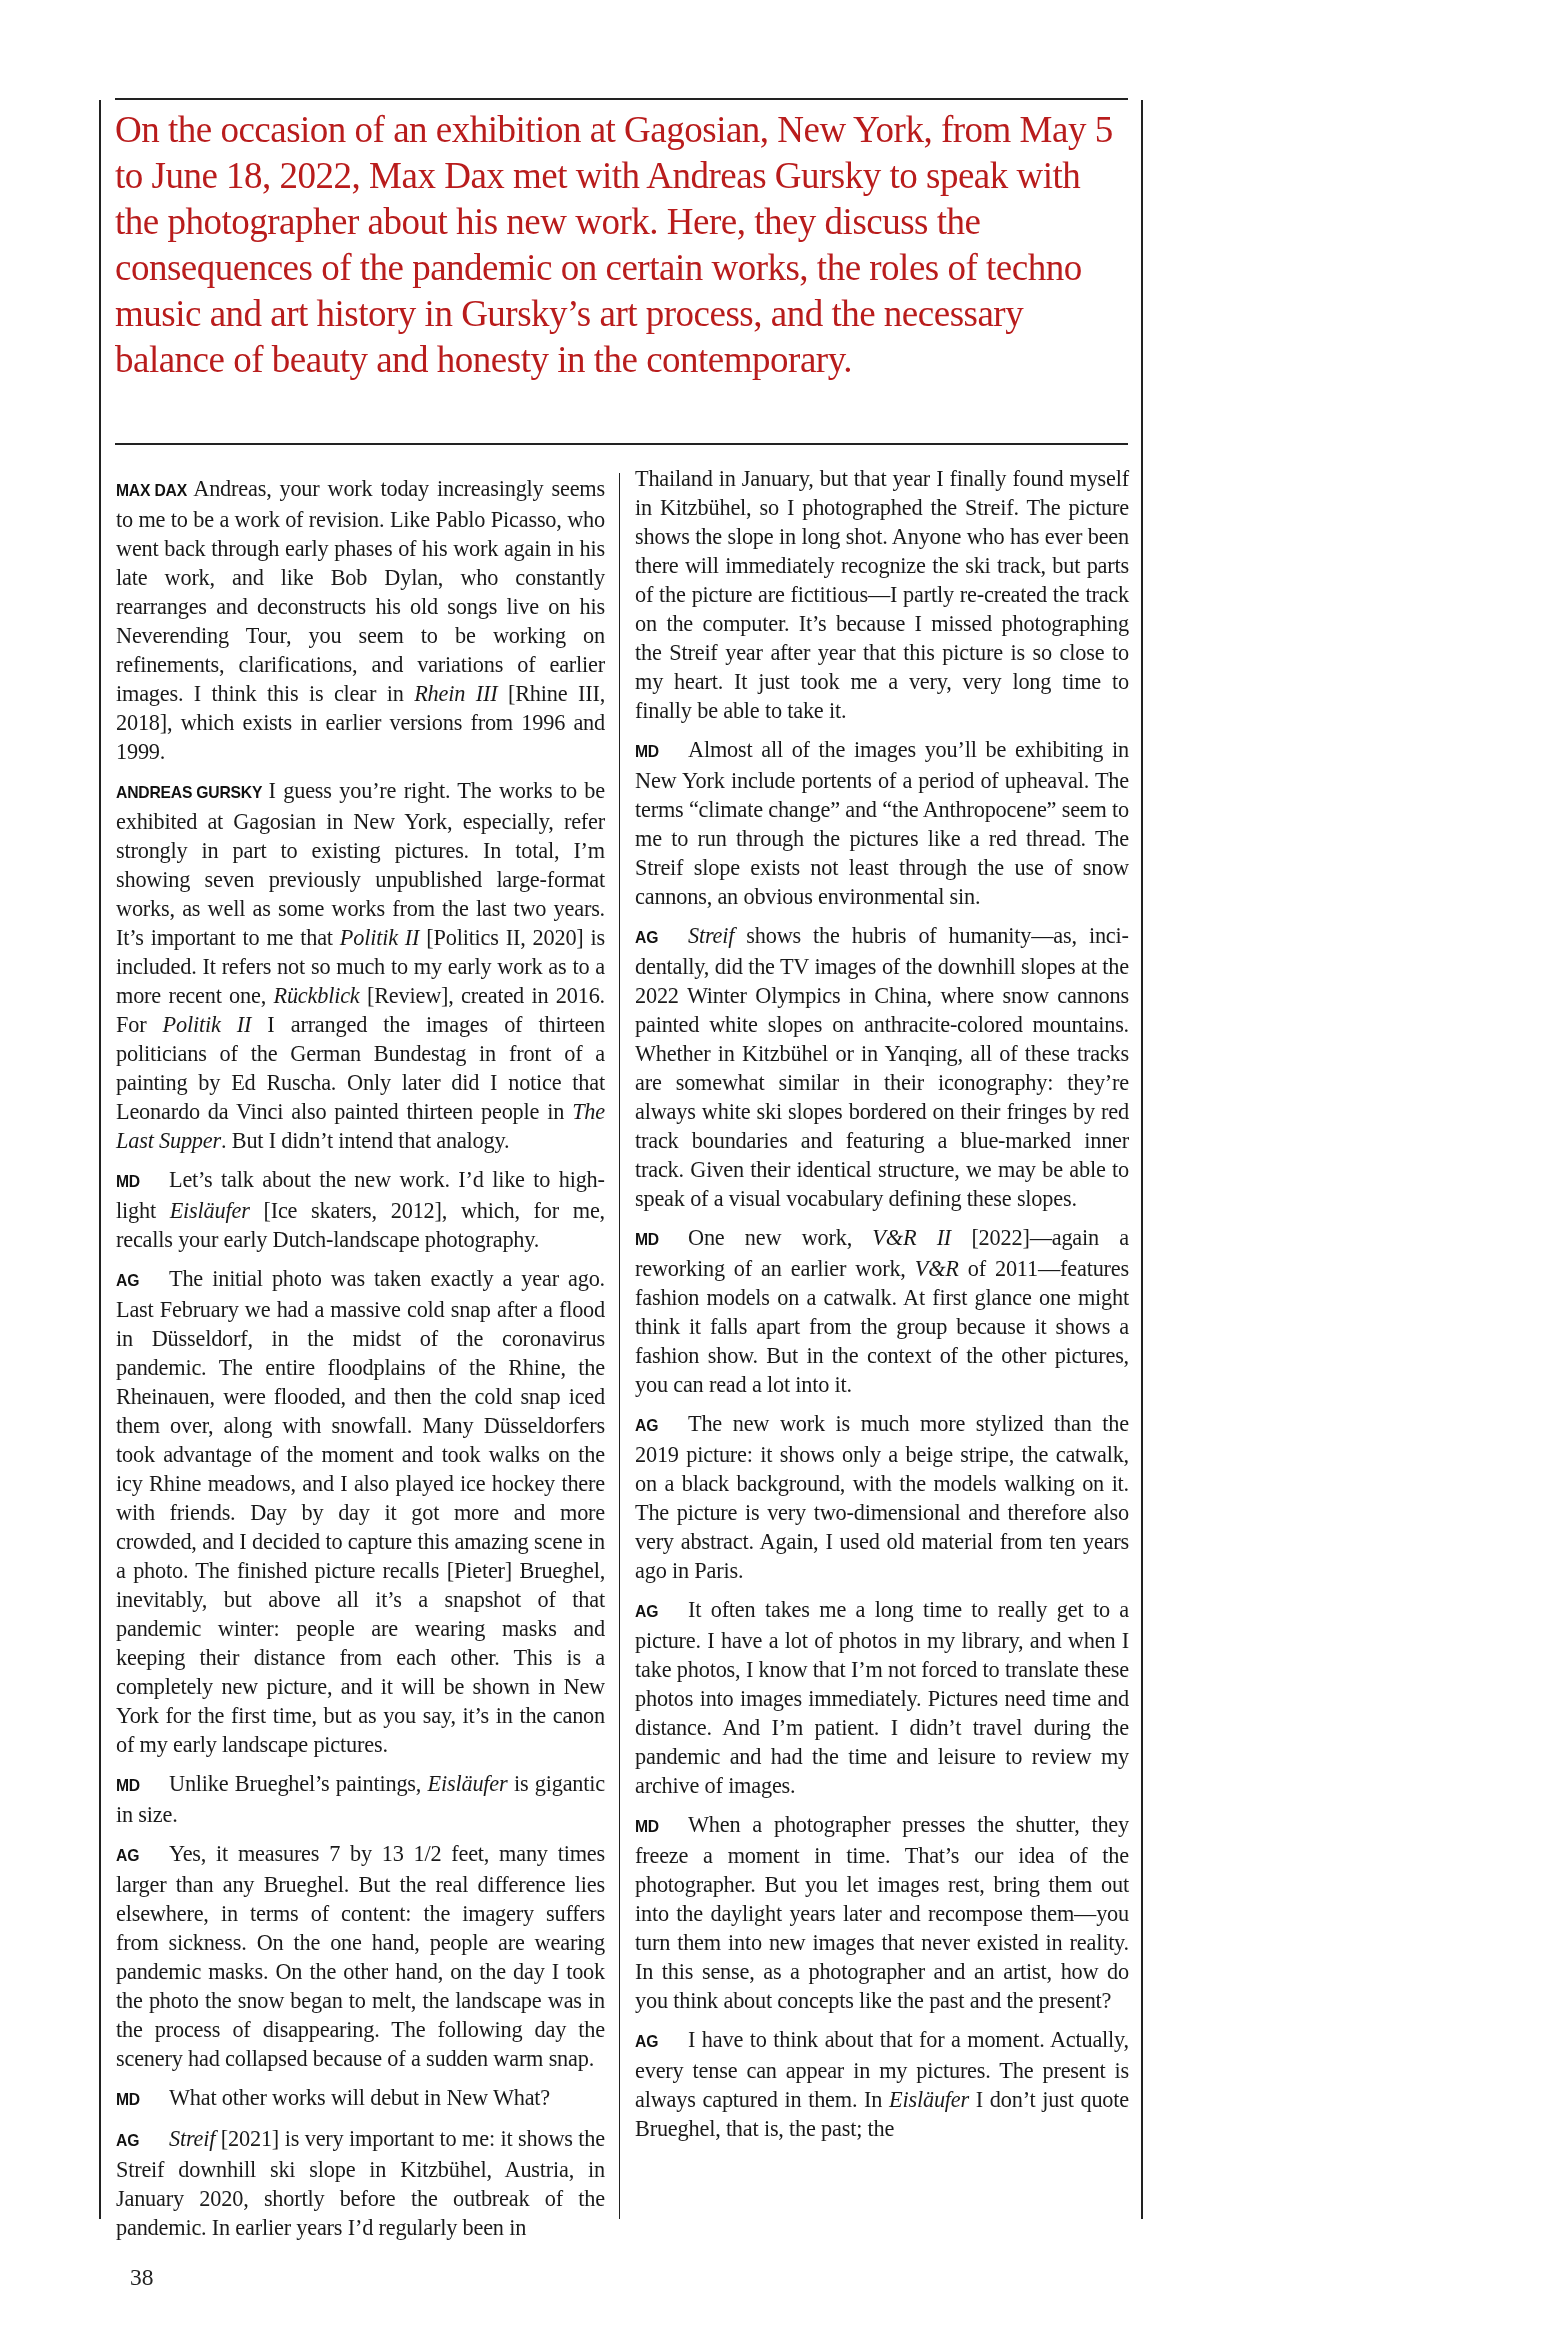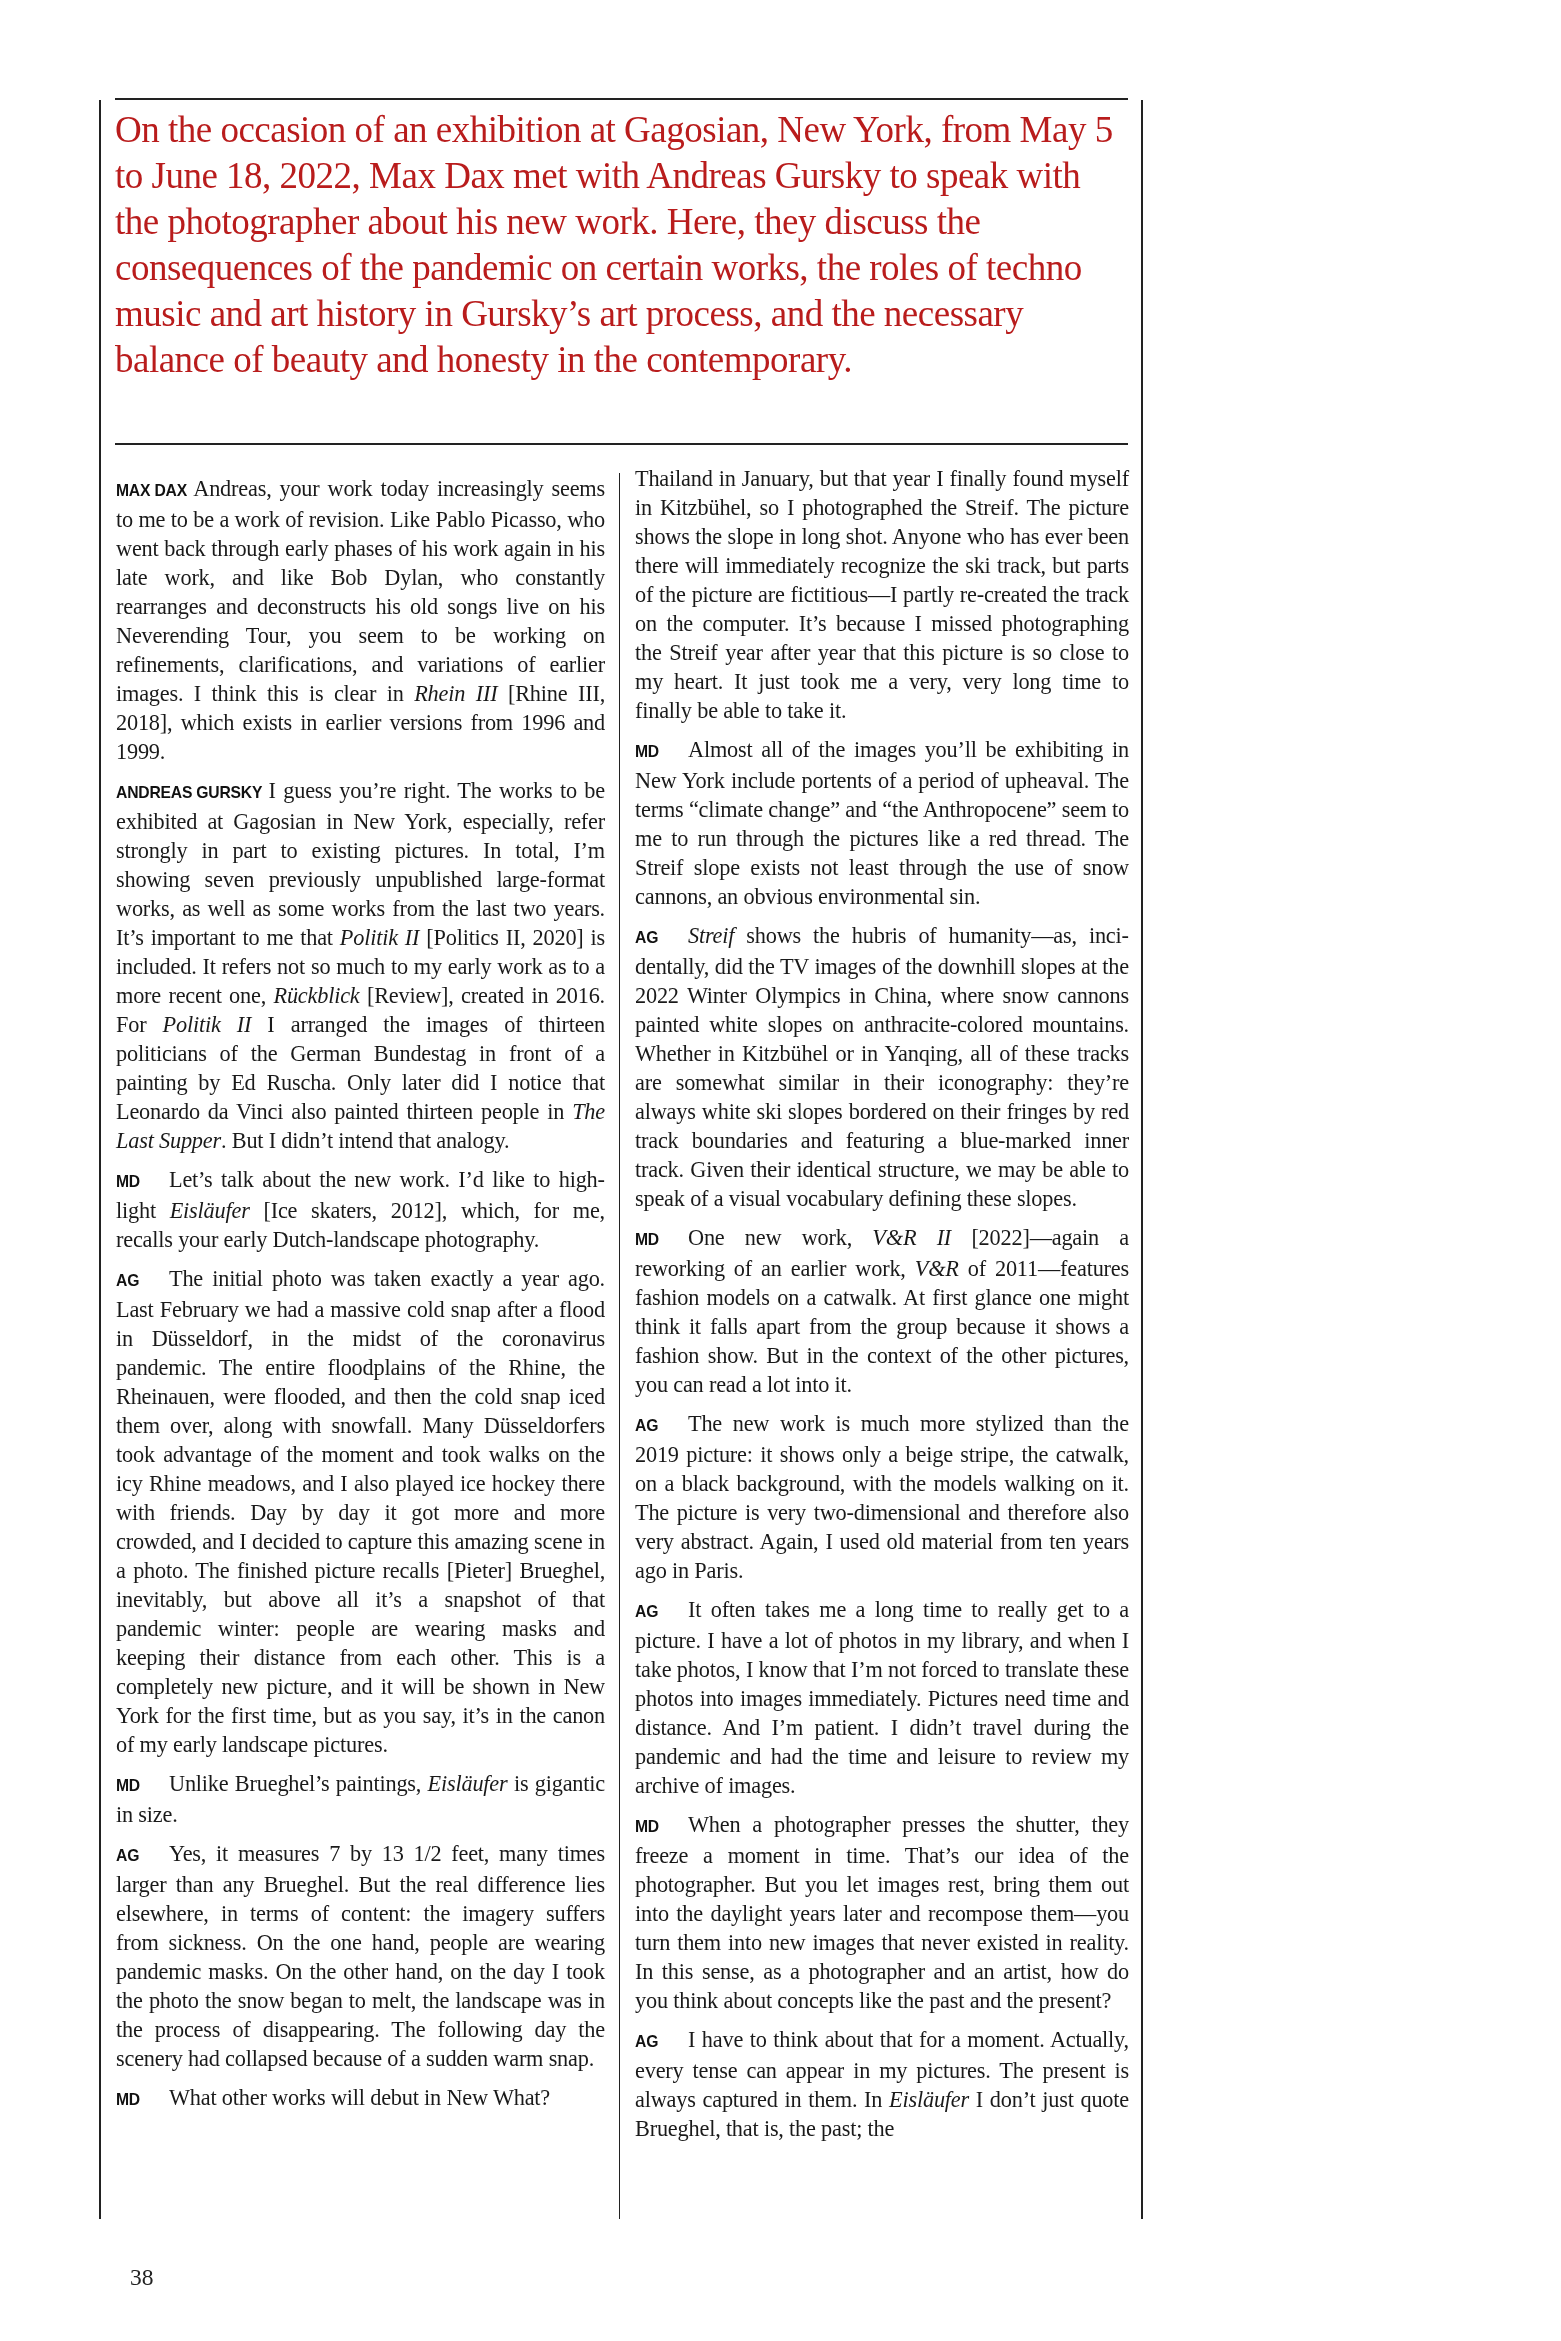--- a/index.html
+++ b/index.html
@@ -43,20 +43,21 @@
 <p id="intro">On the occasion of an exhibition at Gagosian, New York, from May 5 to June 18, 2022, Max Dax met with Andreas Gursky to speak with the photographer about his new work. Here, they discuss the consequences of the pandemic on certain works, the roles of techno music and art history in Gursky’s art process, and the necessary balance of beauty and honesty in the contemporary.</p>
 
 <div id="col-left" class="col">
     <p class="turn"><span class="spk full">MAX DAX</span><span class="t"><span>Andreas, your work today increasingly seems to me to be a work of revision. Like Pablo Picasso, who went back through early phases of his work again in his late work, and like Bob Dylan, who constantly rearranges and deconstructs his old songs live on his Neverending Tour, you seem to be working on refinements, clarifications, and variations of earlier images. I think this is clear in </span><i>Rhein III</i><span> [Rhine III, 2018], which exists in earlier versions from 1996 and 1999.</span></span></p>
     <p class="turn"><span class="spk full">ANDREAS GURSKY</span><span class="t"><span>I guess you’re right. The works to be exhibited at Gagosian in New York, espe­cially, refer strongly in part to existing pictures. In total, I’m showing seven previously unpublished large-format works, as well as some works from the last two years. It’s important to me that </span><i>Politik II</i><span> [Politics II, 2020] is included. It refers not so much to my early work as to a more recent one, </span><i>Rückblick</i><span> [Review], created in 2016. For </span><i>Politik II</i><span> I arranged the images of thirteen politicians of the German Bundestag in front of a painting by Ed Ruscha. Only later did I notice that Leonardo da Vinci also painted thirteen people in </span><i>The Last Supper</i><span>. But I didn’t intend that analogy.</span></span></p>
     <p class="turn"><span class="spk short">MD</span><span class="t"><span>Let’s talk about the new work. I’d like to high­light </span><i>Eisläufer</i><span> [Ice skaters, 2012], which, for me, recalls your early Dutch-landscape photography.</span></span></p>
     <p class="turn"><span class="spk short">AG</span><span class="t"><span>The initial photo was taken exactly a year ago. Last February we had a massive cold snap after a flood in Düsseldorf, in the midst of the coro­navirus pandemic. The entire floodplains of the Rhine, the Rheinauen, were flooded, and then the cold snap iced them over, along with snowfall. Many Düsseldorfers took advantage of the moment and took walks on the icy Rhine meadows, and I also played ice hockey there with friends. Day by day it got more and more crowded, and I decided to capture this amazing scene in a photo. The fin­ished picture recalls [Pieter] Brueghel, inevitably, but above all it’s a snapshot of that pandemic winter: people are wearing masks and keeping their distance from each other. This is a completely new picture, and it will be shown in New York for the first time, but as you say, it’s in the canon of my early landscape pictures.</span></span></p>
     <p class="turn"><span class="spk short">MD</span><span class="t"><span>Unlike Brueghel’s paintings, </span><i>Eisläufer</i><span> is gigantic in size.</span></span></p>
     <p class="turn"><span class="spk short">AG</span><span class="t"><span>Yes, it measures 7 by 13 1/2 feet, many times larger than any Brueghel. But the real difference lies elsewhere, in terms of content: the imagery suffers from sickness. On the one hand, people are wearing pandemic masks. On the other hand, on the day I took the photo the snow began to melt, the landscape was in the process of disappearing. The following day the scenery had collapsed because of a sudden warm snap.</span></span></p>
     <p class="turn"><span class="spk short">MD</span><span class="t"><span>What other works will debut in New What?</span></span></p>
+    <p class="turn"><span class="spk short">AG</span><span class="t"><i>Streif</i><span> [2021] is very important to me: it shows the Streif downhill ski slope in Kitzbühel, Austria, in January 2020, shortly before the outbreak of the pandemic. In earlier years I’d regularly been in</span></span></p>
   </div>
 <div id="col-right" class="col">
     <p class="turn"><span class="t"><span>Thailand in January, but that year I finally found myself in Kitzbühel, so I photographed the Streif. The picture shows the slope in long shot. Anyone who has ever been there will immediately recog­nize the ski track, but parts of the picture are ficti­tious—I partly re-created the track on the computer. It’s because I missed photographing the Streif year after year that this picture is so close to my heart. It just took me a very, very long time to finally be able to take it.</span></span></p>
     <p class="turn"><span class="spk short">MD</span><span class="t"><span>Almost all of the images you’ll be exhibit­ing in New York include portents of a period of upheaval. The terms “climate change” and “the Anthropocene” seem to me to run through the pic­tures like a red thread. The Streif slope exists not least through the use of snow cannons, an obvious environmental sin.</span></span></p>
     <p class="turn"><span class="spk short">AG</span><span class="t"><i>Streif</i><span> shows the hubris of humanity—as, inci­dentally, did the TV images of the downhill slopes at the 2022 Winter Olympics in China, where snow cannons painted white slopes on anthracite-colored mountains. Whether in Kitzbühel or in Yanqing, all of these tracks are somewhat similar in their ico­nography: they’re always white ski slopes bordered on their fringes by red track boundaries and featur­ing a blue-marked inner track. Given their identi­cal structure, we may be able to speak of a visual vocabulary defining these slopes.</span></span></p>
     <p class="turn"><span class="spk short">MD</span><span class="t"><span>One new work, </span><i>V&amp;R II</i><span> [2022]—again a reworking of an earlier work, </span><i>V&amp;R</i><span> of 2011—features fashion models on a catwalk. At first glance one might think it falls apart from the group because it shows a fashion show. But in the context of the other pictures, you can read a lot into it.</span></span></p>
     <p class="turn"><span class="spk short">AG</span><span class="t"><span>The new work is much more stylized than the 2019 picture: it shows only a beige stripe, the catwalk, on a black background, with the models walking on it. The picture is very two-dimensional and therefore also very abstract. Again, I used old material from ten years ago in Paris.</span></span></p>
     <p class="turn"><span class="spk short">AG</span><span class="t"><span>It often takes me a long time to really get to a picture. I have a lot of photos in my library, and when I take photos, I know that I’m not forced to translate these photos into images immediately. Pictures need time and distance. And I’m patient. I didn’t travel during the pandemic and had the time and leisure to review my archive of images.</span></span></p>
     <p class="turn"><span class="spk short">MD</span><span class="t"><span>When a photographer presses the shutter, they freeze a moment in time. That’s our idea of the photographer. But you let images rest, bring them out into the daylight years later and recompose them—you turn them into new images that never existed in reality. In this sense, as a photographer and an artist, how do you think about concepts like the past and the present?</span></span></p>
     <p class="turn"><span class="spk short">AG</span><span class="t"><span>I have to think about that for a moment. Actually, every tense can appear in my pictures. The present is always captured in them. In </span><i>Eisläufer</i><span> I don’t just quote Brueghel, that is, the past; the</span></span></p>

